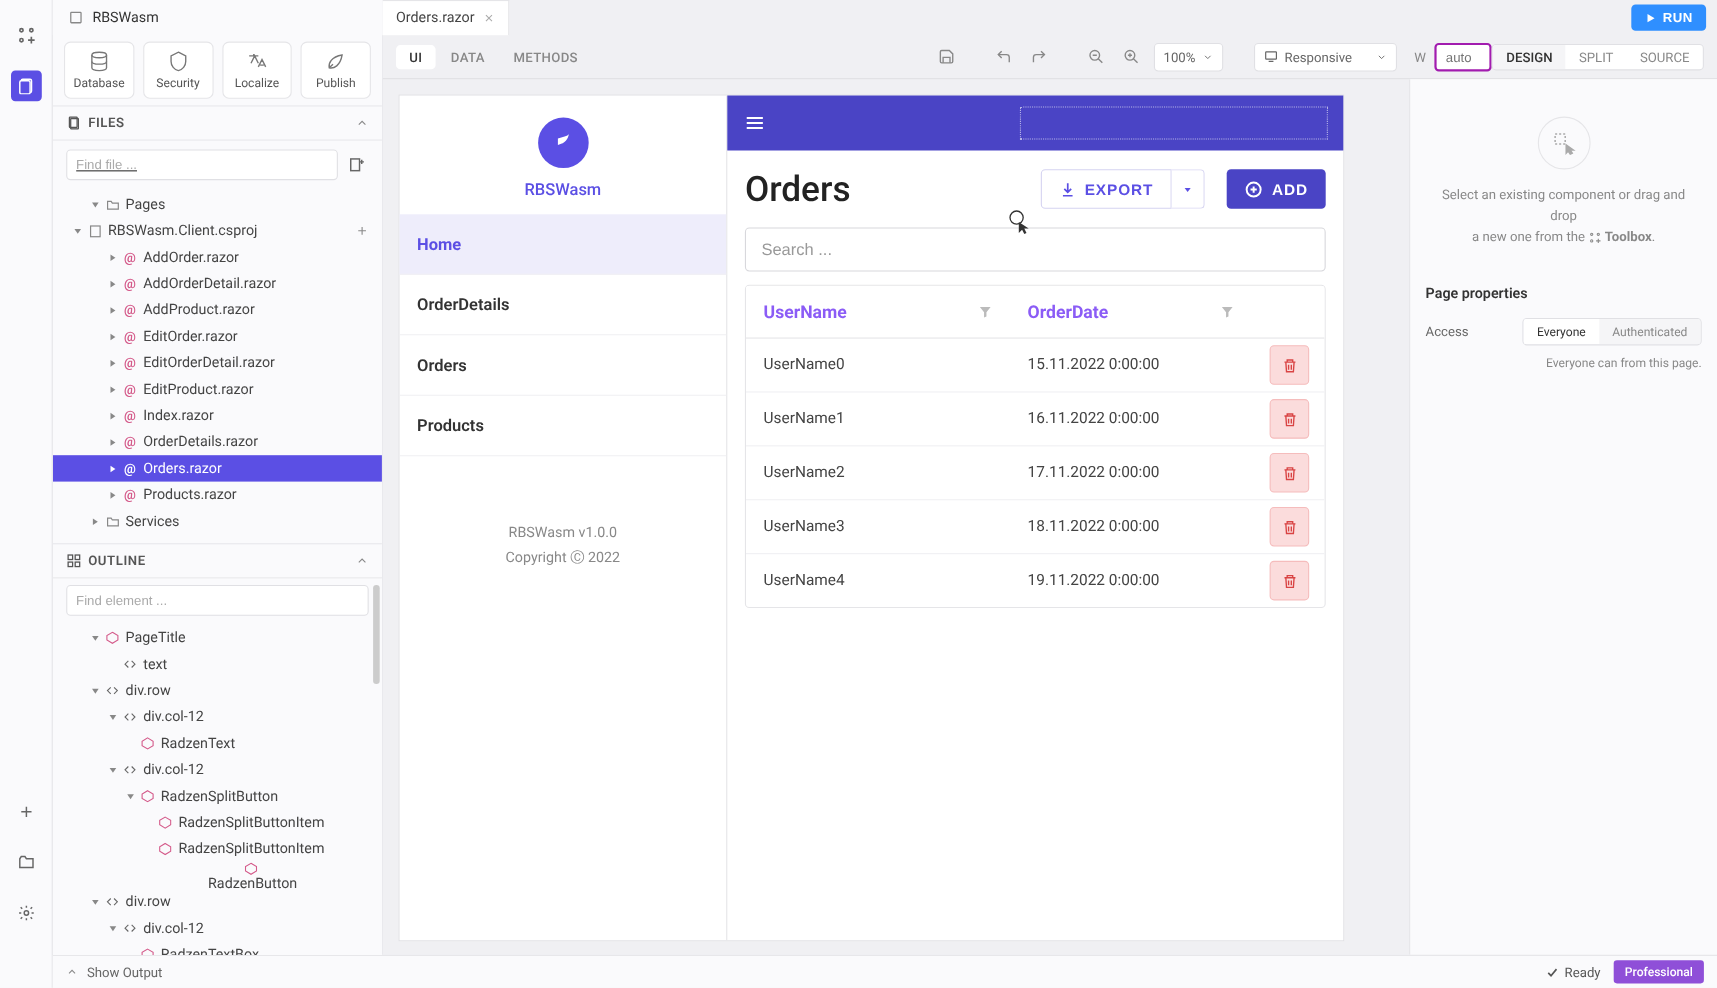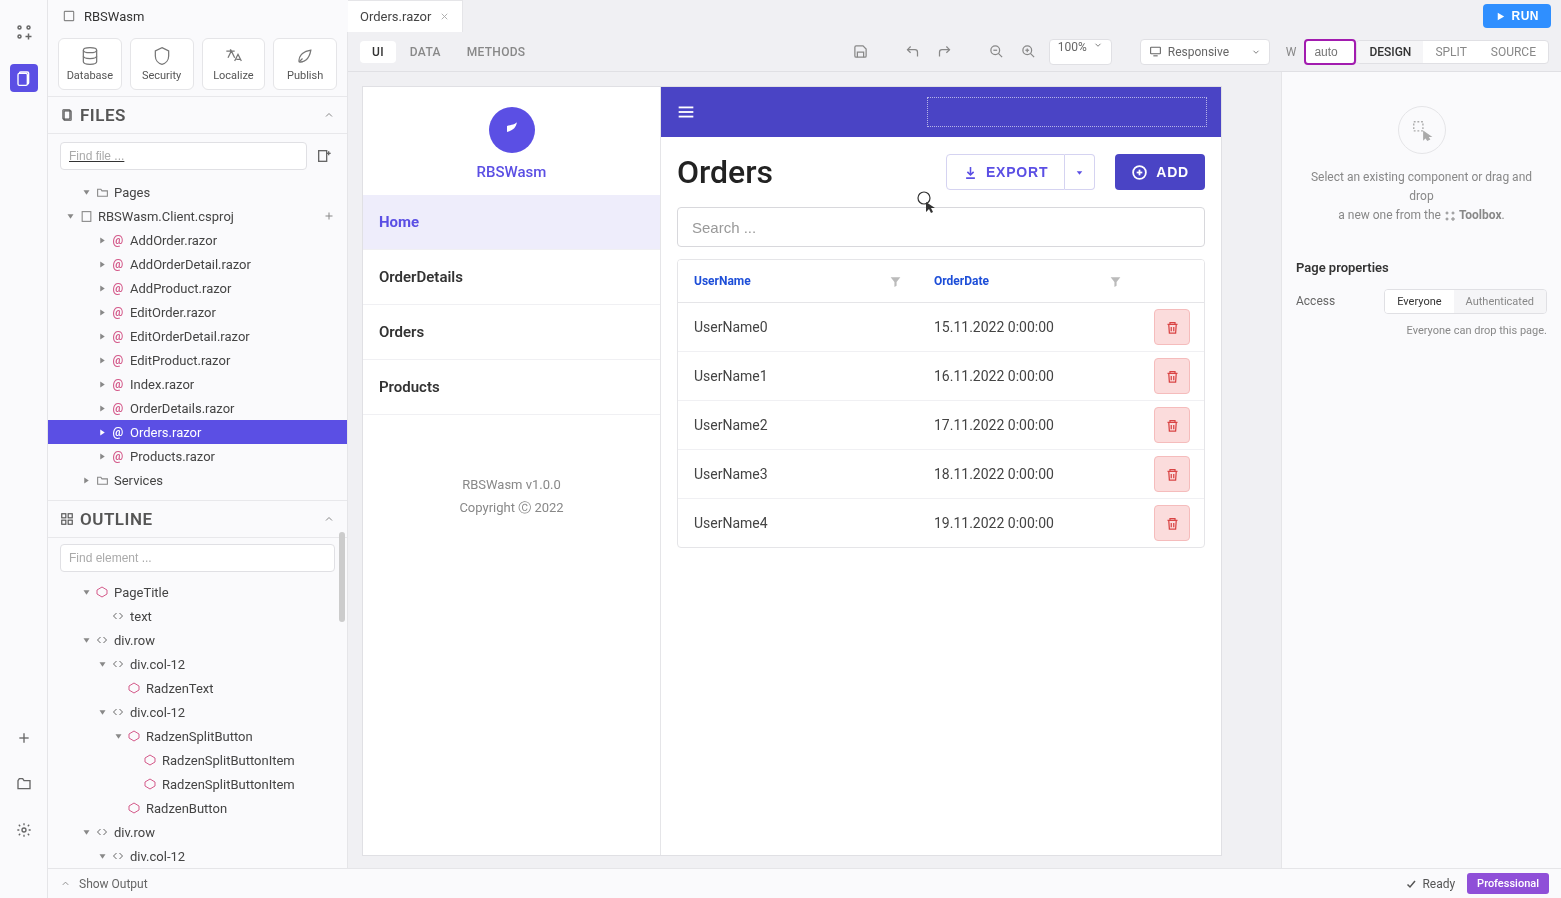--- a/index.html
+++ b/index.html
@@ -19,21 +19,21 @@
 
 
 .sidebar { position: absolute; left: 48px; top: 32px; width: 300px; background: #fafafc; border-right: 1px solid #e5e5e8; height: calc(100% - 32px - 30px); overflow: auto; }
 
 
 .toolbar-cards { display: flex; gap: 8px; padding: 6px 10px; }
 .tool-card { width: 64px; height: 52px; background: #fff; border: 1px solid #e5e5e8; border-radius: 6px; display: flex; flex-direction: column; align-items: center; justify-content: center; gap: 3px; cursor: pointer; font-size: 11px; color: #555; }
 .tool-card svg { color: #777; }
 
 
-.section-header { display: flex; align-items: center; padding: 8px 12px; font-size: 17px; font-weight: 600; color: #555; letter-spacing: 0.5px; border-top: 1px solid #e8e8eb; border-bottom: 1px solid #e8e8eb; }
+.section-header { display: flex; align-items: center; padding: 8px 12px; font-size: 12px; font-weight: 600; color: #555; letter-spacing: 0.5px; border-top: 1px solid #e8e8eb; border-bottom: 1px solid #e8e8eb; }
 .section-header .chev { margin-left: auto; color: #888; cursor: pointer; }
 .file-search { display: flex; align-items: center; padding: 8px 12px; gap: 6px; text-decoration: underline; }
 .file-search input { flex: 1; border: 1px solid #e0e0e4; border-radius: 4px; padding: 6px 8px; font-size: 12px; background: #fff; }
 .file-search input::placeholder { color: #aaa; }
 .file-search .mini-btn { width: 22px; height: 22px; display: flex; align-items: center; justify-content: center; color: #666; cursor: pointer; }
 
 .tree { padding: 2px 0 8px 0; font-size: 13px; }
 .tree-row { display: flex; align-items: center; height: 24px; padding-left: 0; cursor: pointer; color: #444; position: relative; }
 .tree-row .arrow { width: 12px; height: 12px; display: inline-flex; align-items: center; justify-content: center; color: #888; margin-right: 2px; }
 .tree-row .ficon { width: 16px; display: inline-flex; align-items: center; justify-content: center; margin-right: 4px; }
@@ -60,21 +60,21 @@
 .tab .close-icon { color: #aaa; cursor: pointer; }
 .run-btn { margin-left: auto; margin-right: 10px; background: #2f8fff; color: #fff; height: 24px; padding: 0 12px; border: none; border-radius: 4px; display: flex; align-items: center; gap: 6px; font-size: 12px; font-weight: 600; cursor: pointer; letter-spacing: 0.5px; }
 
 
 .design-toolbar { height: 40px; display: flex; align-items: center; padding: 0 12px; background: #f0f0f3; border-bottom: 1px solid #e0e0e4; font-size: 12px; color: #666; }
 .view-tabs { display: flex; gap: 2px; }
 .view-tab { padding: 4px 12px; border-radius: 4px; cursor: pointer; font-size: 12px; font-weight: 500; color: #888; letter-spacing: 0.3px; }
 .view-tab.active { background: #fff; color: #333; }
 .tb-group { display: flex; align-items: center; gap: 8px; }
 .tb-icon { width: 24px; height: 24px; display: flex; align-items: center; justify-content: center; color: #888; cursor: pointer; }
-.zoom-select { display: flex; background: #fff; border: 1px solid #e0e0e4; border-radius: 4px; height: 26px; padding: 0 8px; gap: 6px; font-size: 12px; cursor: pointer; }
+.zoom-select { display: flex; align-items: center; background: #fff; border: 1px solid #e0e0e4; border-radius: 4px; height: 26px; padding: 0 8px; gap: 6px; font-size: 12px; cursor: pointer; }
 .resp-select { display: flex; align-items: center; background: #fff; border: 1px solid #e0e0e4; border-radius: 4px; height: 26px; padding: 0 8px; gap: 6px; font-size: 12px; cursor: pointer; width: 130px; }
 .w-input { background: #fff; border: 2px solid #a21caf; border-radius: 4px; height: 26px; padding: 0 8px; width: 52px; font-size: 12px; color: #888; }
 .view-mode { margin-left: auto; display: flex; background: #fff; border: 1px solid #e0e0e4; border-radius: 4px; overflow: hidden; }
 .view-mode-item { padding: 4px 12px; font-size: 12px; color: #888; cursor: pointer; }
 .view-mode-item.active { background: #f5f5f7; color: #333; font-weight: 500; }
 
 
 .canvas-wrap { display: flex; height: calc(100% - 72px); }
 .canvas { flex: 1; padding: 14px; display: flex; justify-content: flex-start; overflow: auto; position: relative; }
 .app-frame { width: 860px; background: #fff; border: 1px solid #e0e0e4; display: flex; min-height: 770px; }
@@ -94,21 +94,21 @@
 .page-head { display: flex; align-items: center; padding: 16px 16px 8px 16px; gap: 10px; }
 .page-title { font-size: 32px; font-weight: 500; color: #222; flex: 1; }
 .export-btn { display: flex; align-items: center; gap: 8px; background: #fff; border: 1px solid #d5d3f1; color: #5b4fe4; height: 36px; padding: 0 16px; font-size: 14px; font-weight: 700; letter-spacing: 0.8px; cursor: pointer; border-radius: 4px 0 0 4px; }
 .export-caret { width: 30px; height: 36px; display: flex; align-items: center; justify-content: center; border: 1px solid #d5d3f1; border-left: none; cursor: pointer; color: #5b4fe4; border-radius: 0 4px 4px 0; background: #fff; }
 .add-btn { display: flex; align-items: center; gap: 8px; background: #4a44c5; color: #fff; border: none; height: 36px; padding: 0 16px; font-size: 14px; font-weight: 700; letter-spacing: 0.8px; cursor: pointer; border-radius: 4px; margin-left: 10px; }
 .search-box { margin: 8px 16px 12px 16px; }
 .search-box input { width: 100%; height: 40px; border: 1px solid #d8d8dc; border-radius: 4px; padding: 0 14px; font-size: 15px; }
 .search-box input::placeholder { color: #999; }
 .grid { margin: 0 16px; border: 1px solid #e5e5e8; border-radius: 4px; overflow: hidden; }
 .grid-head { display: flex; background: #fff; border-bottom: 1px solid #e5e5e8; }
-.grid-head .col { padding: 14px 16px; font-size: 12px; font-weight: 700; color: #1d4ed8; display: flex; align-items: center; }
+.grid-head .col { padding: 14px 16px; font-size: 16px; font-weight: 700; color: #8b5cf6; display: flex; align-items: center; }
 .col-user { width: 240px; }
 .col-date { width: 220px; }
 .col-act { flex: 1; }
 .filter-icon { margin-left: auto; color: #bbb; cursor: pointer; }
 .grid-row { display: flex; border-bottom: 1px solid #f0f0f3; align-items: center; }
 .grid-row:last-child { border-bottom: none; }
 .grid-row .col { padding: 16px 16px; font-size: 14px; color: #444; }
 .del-btn { margin-left: auto; margin-right: 14px; width: 36px; height: 36px; background: #fbdcdc; border: 1px solid #f5bcbc; border-radius: 4px; display: flex; align-items: center; justify-content: center; cursor: pointer; color: #d94444; }
 
 
@@ -514,21 +514,21 @@
       </div>
       <div class="tree-row" style="padding-left: 80px;">
         <span class="arrow"></span>
         <span class="ficon comp-ic">
           <svg width="12" height="12" viewBox="0 0 24 24" fill="none" stroke="currentColor" stroke-width="2">
             <polygon points="12 2 22 8 22 16 12 22 2 16 2 8"></polygon>
           </svg>
         </span>
         <span>RadzenSplitButtonItem</span>
       </div>
-      <div class="tree-row" style="padding-left: 64px;">
+      <div class="tree-row" style="padding-left: 64px; flex-direction: column;">
         <span class="arrow"></span>
         <span class="ficon comp-ic">
           <svg width="12" height="12" viewBox="0 0 24 24" fill="none" stroke="currentColor" stroke-width="2">
             <polygon points="12 2 22 8 22 16 12 22 2 16 2 8"></polygon>
           </svg>
         </span>
         <span>RadzenButton</span>
       </div>
       <div class="tree-row" style="padding-left: 32px;">
         <span class="arrow">
@@ -837,21 +837,21 @@
         </div>
       </div>
       <div class="prop-title">Page properties</div>
       <div class="prop-row">
         <span class="prop-label">Access</span>
         <div class="seg">
           <div class="seg-item active">Everyone</div>
           <div class="seg-item">Authenticated</div>
         </div>
       </div>
-      <div class="prop-note">Everyone can drop this page.</div>
+      <div class="prop-note">Everyone can from this page.</div>
     </div>
   </div>
 </div>
 
 <div class="status-bar">
   <span class="chev-up">
     <svg width="11" height="11" viewBox="0 0 24 24" fill="none" stroke="currentColor" stroke-width="2">
         <polyline points="6 15 12 9 18 15"></polyline>
       </svg>
   </span>

